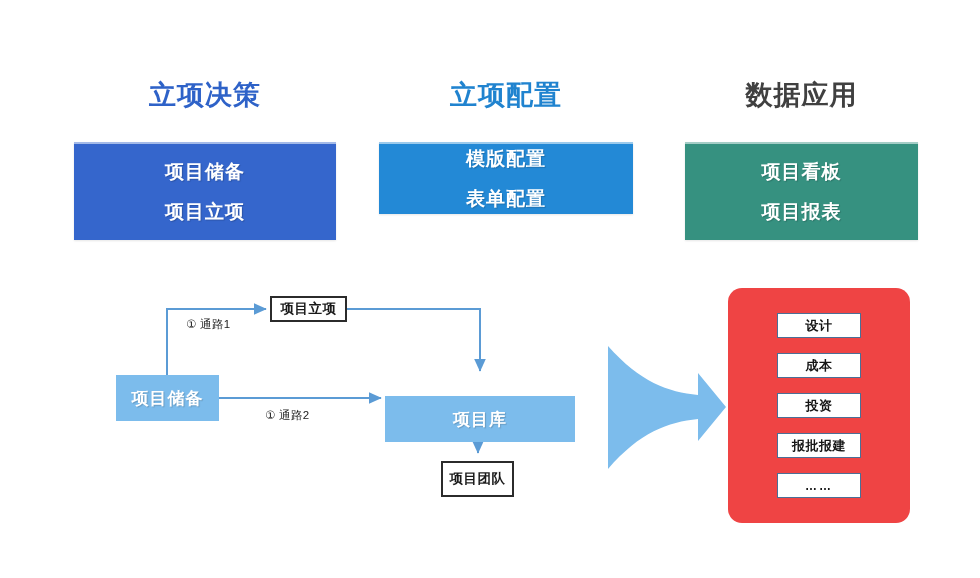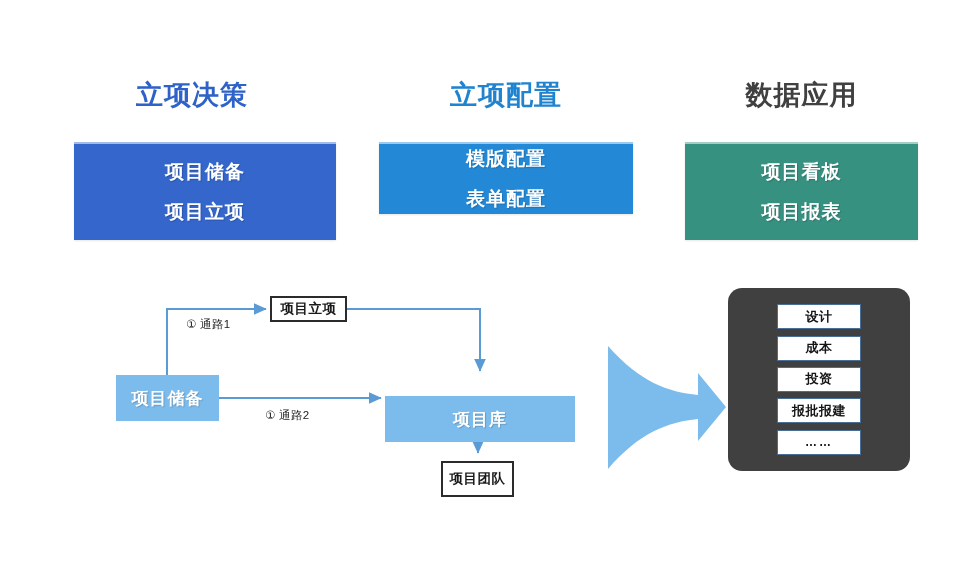--- a/index.html
+++ b/index.html
@@ -37,21 +37,21 @@
     gap: 14px;
     color: #ffffff;
     font-size: 19px;
     font-weight: bold;
     letter-spacing: 1px;
     border-top: 2px solid rgba(255,255,255,0.55);
     box-shadow: 0 1px 2px rgba(0,0,0,0.10);
   }
   .pillar-box .line { white-space: nowrap; text-shadow: 1px 1px 1px rgba(0,0,0,0.18); }
 
-  #pillar-title-0 { left: 61px;  top: 82px;  width: 262px; color: #2e62c8; }
+  #pillar-title-0 { left: 74px;  top: 82px;  width: 262px; color: #2e62c8; }
   #pillar-box-0   { left: 74px;  top: 142px; width: 262px; height: 98px; background: #3566cc; }
   #pillar-title-1 { left: 379px; top: 82px;  width: 254px; color: #2083cf; }
   #pillar-box-1   { left: 379px; top: 142px; width: 254px; height: 72px; background: #2389d6; }
   #pillar-title-2 { left: 685px; top: 82px;  width: 233px; color: #404040; }
   #pillar-box-2   { left: 685px; top: 142px; width: 233px; height: 98px; background: #369180; text-align: right; }
 
   
   #flow-svg {
     position: absolute;
     left: 0; top: 265px;
@@ -101,22 +101,22 @@
   #big-arrow {
     position: absolute;
     left: 600px; top: 340px;
     width: 130px; height: 135px;
   }
 
   
   #app-panel {
     position: absolute;
     left: 728px; top: 288px;
-    width: 182px; height: 183px;
-    background: #404040;
+    width: 182px; height: 235px;
+    background: #ef4444;
     border-radius: 14px;
     display: flex;
     flex-direction: column;
     align-items: center;
     justify-content: space-evenly;
     padding: 10px 0;
   }
   .app-chip {
     width: 84px;
     height: 25px;

